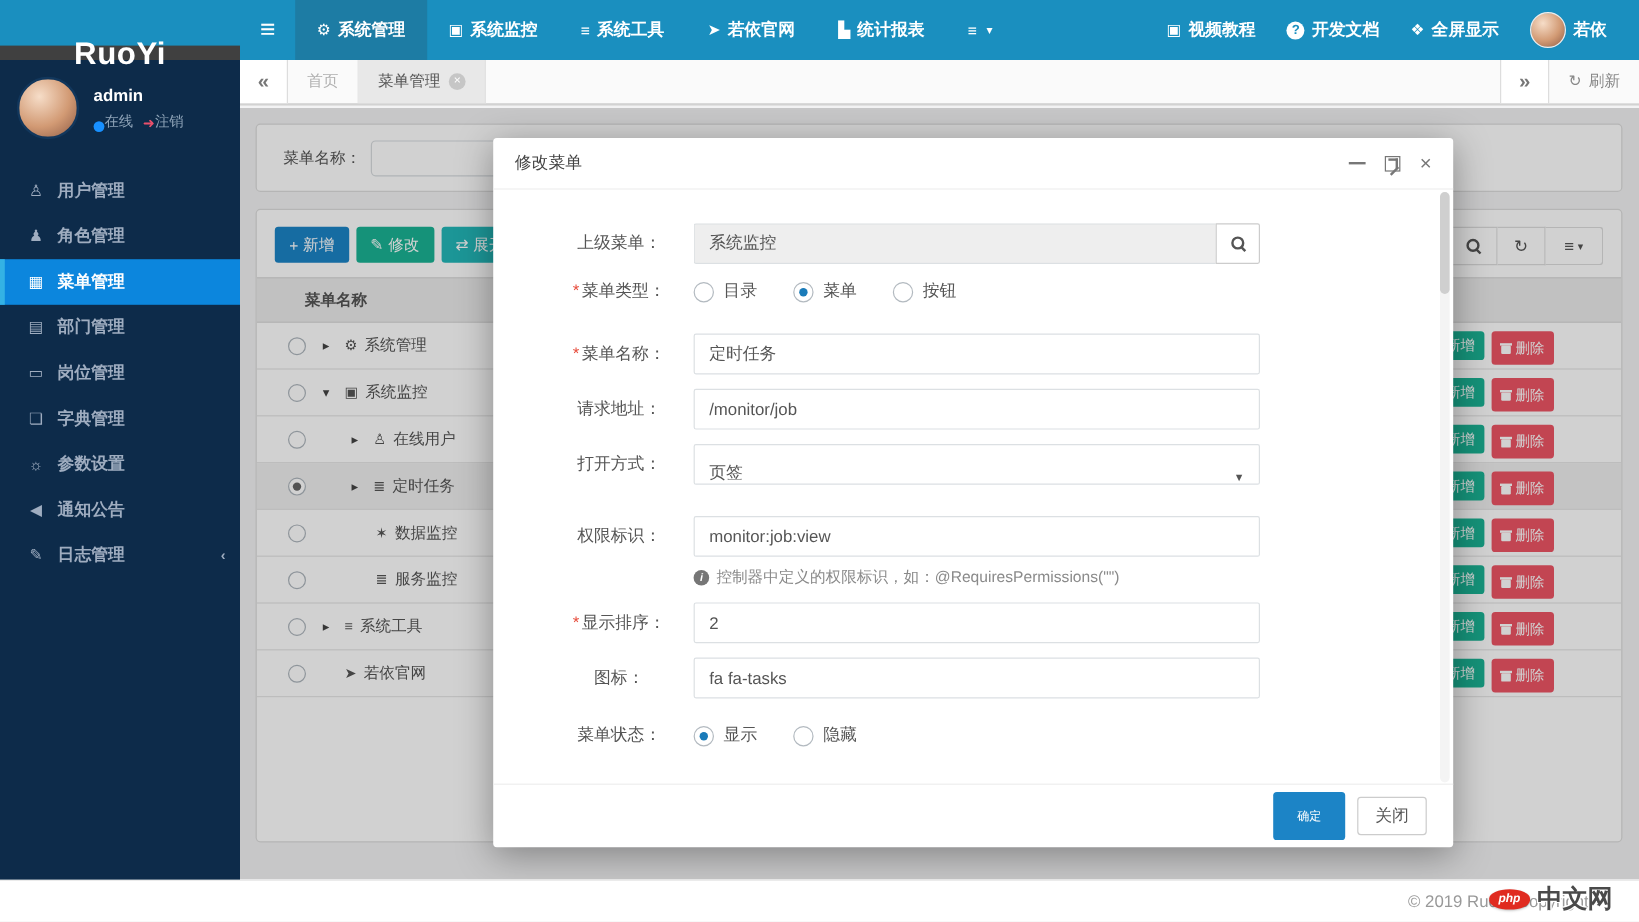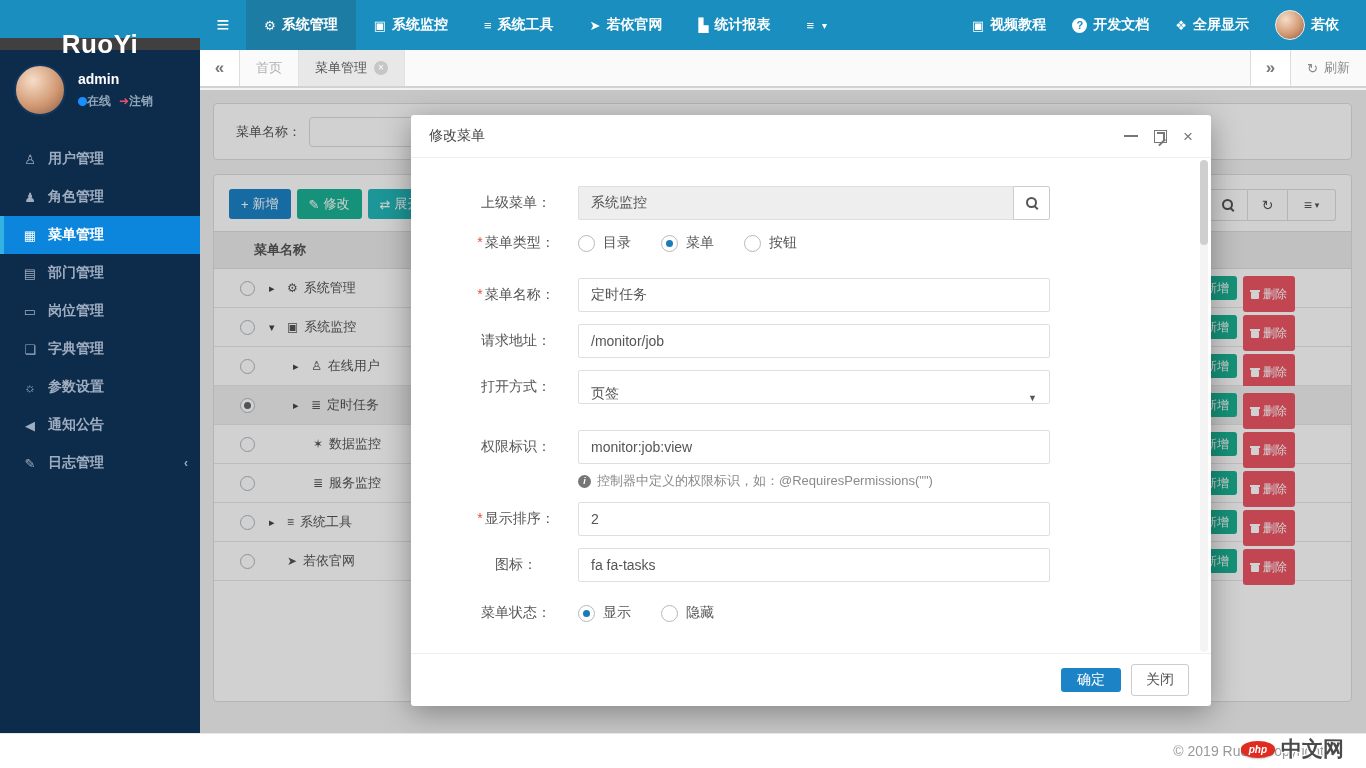--- a/index.html
+++ b/index.html
@@ -27,21 +27,21 @@
     background:radial-gradient(circle at 35% 30%, #f6ddc8, #d29a74 55%, #8c5a44); border:1px solid #eee;}
 
   
   .sidebar { position:absolute; left:0; top:50px; width:200px; height:683px;
     background:#0d2b4a; z-index:20; }
   .user-panel { display:flex; padding:14px 12px 10px 14px; gap:12px; align-items:center; }
   .avatar-lg { width:52px; height:52px; border-radius:50%; flex:none;
     background:radial-gradient(circle at 35% 30%, #f6ddc8, #d29a74 55%, #8c5a44); border:2px solid #12375c; }
   .user-meta { color:#fff; }
   .user-name { font-size:14px; font-weight:bold; margin-bottom:6px; }
-  .user-row { font-size:12px; color:#8fa4b8; display:flex; align-items:center; gap:0;font-weight:bold; }
+  .user-row { font-size:12px; color:#8fa4b8; display:flex; align-items:flex-end; gap:0; }
   .dot-online { width:9px; height:9px; border-radius:50%; background:#1890ff; display:inline-block; }
   .logout-ic { color:#e8506b; font-size:12px; margin-left:8px; }
   .side-menu { margin-top:14px; }
   .side-item { height:38px; display:flex; align-items:center; gap:10px; padding:0 0 0 22px;
     color:#9fadc0; font-size:14px; font-weight:bold; cursor:pointer; position:relative; }
   .side-item .ic { width:16px; text-align:center; font-size:13px; font-weight:normal; }
   .side-item.active { background:#0c86dd; color:#fff; border-left:4px solid #34b2e4; padding-left:18px; }
   .side-chevron { position:absolute; right:12px; font-size:12px; color:#9fadc0; }
 
   
@@ -101,21 +101,21 @@
   .trow.selected { background:#efefef; }
   .row-radio { position:absolute; left:26px; top:12px; width:15px; height:15px;
     border:1px solid #aeb6bd; border-radius:50%; background:#fff; cursor:pointer;}
   .row-radio.checked::after { content:""; position:absolute; inset:3px; border-radius:50%; background:#666; }
   .tree-cell { display:flex; align-items:center; gap:6px; }
   .lv0 { padding-left:55px; } .lv1 { padding-left:79px; } .lv2 { padding-left:99px; }
   .caret { font-size:11px; color:#444; width:12px; }
   .tree-ic { font-size:12px; color:#555; }
   .row-actions { position:absolute; left:972px; top:7px; display:flex; gap:6px; }
   .btn-row-add { height:24px; padding:0 8px; background:#1ab394; font-size:12px; border-radius:3px;}
-  .btn-row-del { height:36px; padding:0 8px; background:#ed5565; font-size:12px; border-radius:3px;}
+  .btn-row-del { height:28px; padding:0 8px; background:#ed5565; font-size:12px; border-radius:3px;}
   .icon-trash { display:inline-block; width:8px; height:9px; position:relative; }
   .icon-trash::before { content:""; position:absolute; top:2px; left:0; right:0; bottom:0;
     background:currentColor; border-radius:1px; }
   .icon-trash::after { content:""; position:absolute; top:0; left:-1px; right:-1px; height:2px;
     background:currentColor; }
 
   .backdrop { position:absolute; left:200px; top:90px; width:1166px; height:643px;
     background:rgba(0,0,0,0.18); z-index:5; }
 
   
@@ -156,21 +156,21 @@
   .help-line { margin-top:8px; font-size:13px; color:#8a8a8a; display:flex; align-items:center; gap:6px;}
   .info-ic { width:13px; height:13px; border-radius:50%; background:#767676; color:#fff;
     font-size:9px; font-weight:bold; font-style:italic; line-height:13px; text-align:center; flex:none;}
   .mb-lg { margin-bottom:24px; } .mb-xl { margin-bottom:26px; }
   .m-scrollbar { position:absolute; right:3px; top:2px; width:8px; height:492px;
     background:#f4f4f4; border-radius:4px; }
   .m-thumb { position:absolute; left:0; top:0; width:8px; height:85px; background:#cfcfcf;
     border-radius:4px; cursor:pointer; }
   .m-foot { height:53px; border-top:1px solid #eee; display:flex; align-items:center;
     justify-content:flex-end; gap:10px; padding:0 22px; flex:none; }
-  .btn-confirm { width:60px; height:24px; background:#1c84c6; font-size:14px; }
+  .btn-confirm { width:60px; height:40px; background:#1c84c6; font-size:10px; }
   .btn-cancel { width:58px; height:32px; background:#fff; border:1px solid #ccc; color:#555; font-size:14px;
     border-radius:3px; cursor:pointer; font-family:inherit;}
 
   
   .footer { position:absolute; left:0; top:733px; width:1366px; height:35px; background:#fff;
     border-top:1px solid #e7e7e7; z-index:15; }
   .copyright { position:absolute; right:42px; top:9px; font-size:14px; color:#999; }
   .watermark { position:absolute; right:22px; top:735px; z-index:40; display:flex; align-items:center; }
   .php-badge { background:#e02b20; color:#fff; font-style:italic; font-weight:bold; font-size:10px;
     padding:3px 8px; border-radius:50% / 46%; box-shadow:0 1px 2px rgba(0,0,0,.25); }

